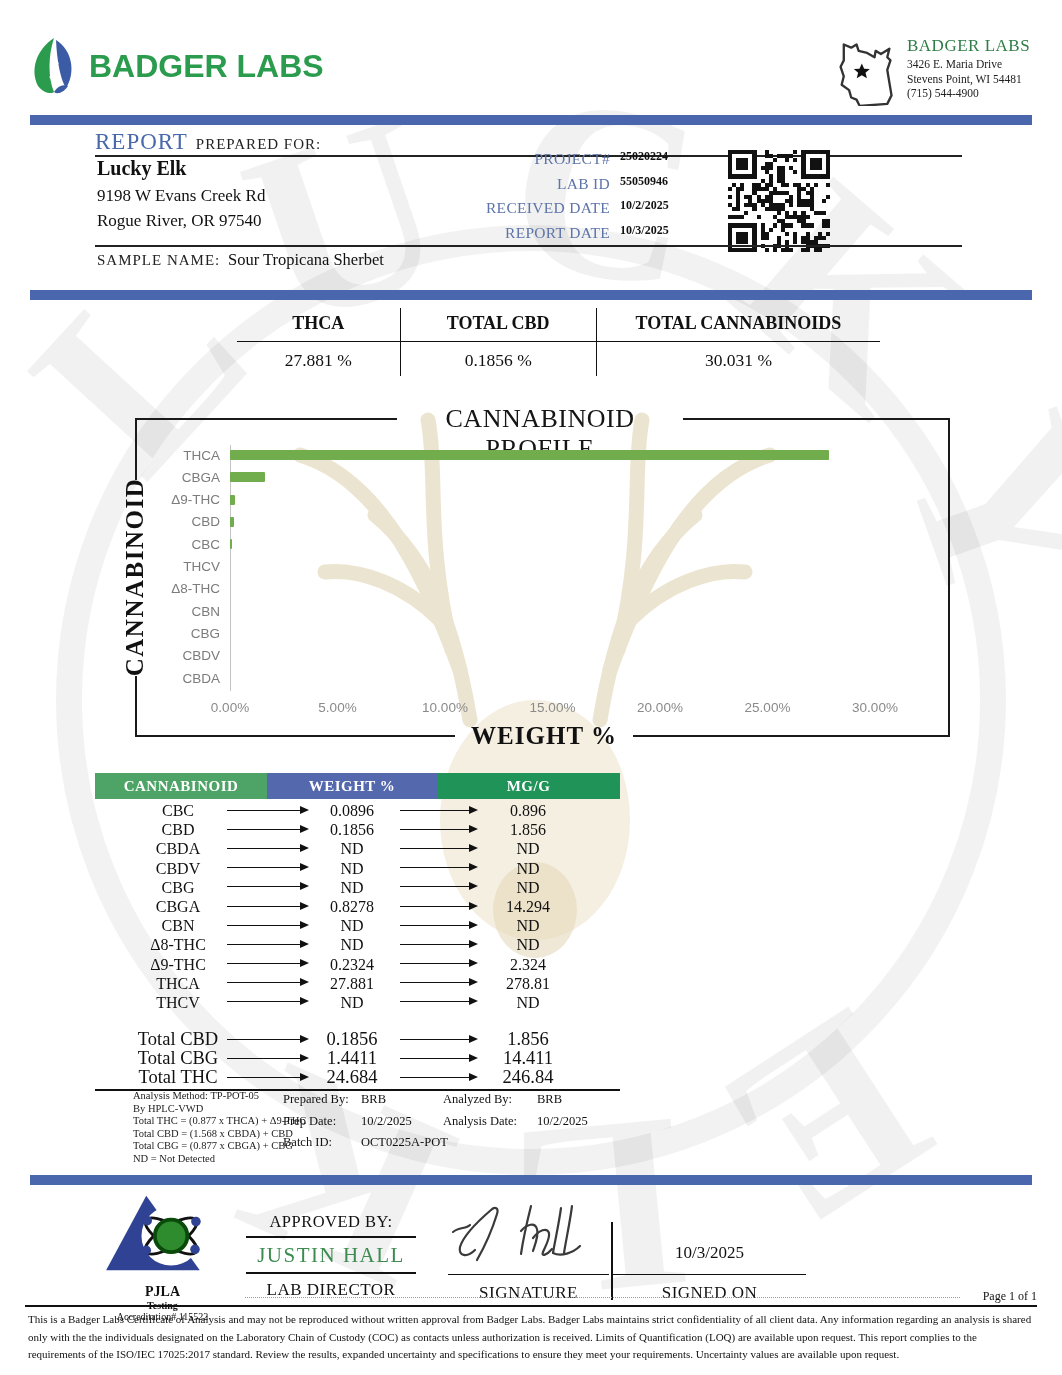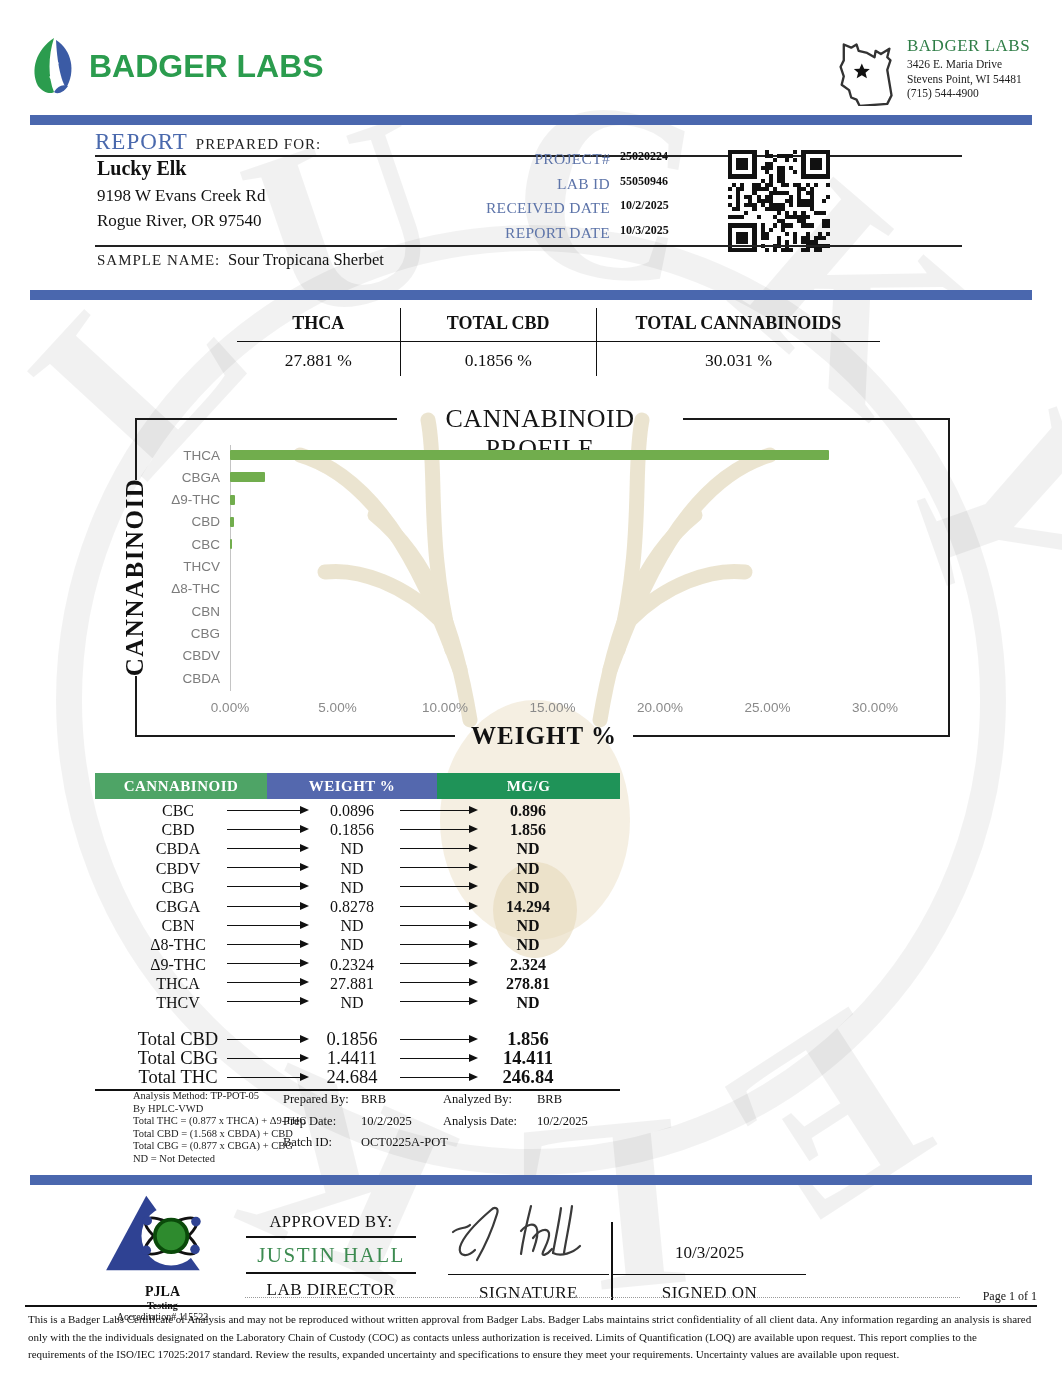--- a/index.html
+++ b/index.html
@@ -62,21 +62,21 @@
   
   .rt-head{position:absolute;left:95px;top:773px;width:525px;display:flex;height:26px;}
   .rt-head .hc{color:#fff;font-weight:bold;font-size:15px;letter-spacing:.5px;text-align:center;line-height:26px;}
   .rt-head .h1{width:172px;background:#4EA466;}
   .rt-head .h2{width:170px;background:#5468AE;}
   .rt-head .h3{width:183px;background:#1F9358;}
   .rt-body{position:absolute;left:95px;top:801px;width:525px;}
   .t-row{position:relative;height:19.2px;font-size:16px;line-height:19.2px;}
   .rl{position:absolute;left:0;width:166px;text-align:center;}
   .rv{position:absolute;width:96px;text-align:center;}
-  .v1{left:209px;} .v2{left:385px;font-weight:bold;}
+  .v1{left:209px;} .v2{left:385px;}
   .ra{position:absolute;top:50%;height:0;}
   .a1{left:132px;width:82px;} .a2{left:305px;width:78px;}
   .ra::before{content:"";position:absolute;left:0;right:8px;top:-1px;border-top:1.8px solid #111;}
   .ra::after{content:"";position:absolute;right:0;top:-5px;border-left:9px solid #111;
      border-top:4.5px solid transparent;border-bottom:4.5px solid transparent;}
   .rt-totals{position:absolute;left:95px;top:1030px;width:525px;border-bottom:2px solid #111;padding-bottom:1px;}
   .rt-totals .t-row{font-size:18.5px;}
   
   .fn-left{position:absolute;left:97px;top:1090px;font-size:10.5px;line-height:12.5px;color:#222;margin-left:36px;}
   .fn-mid{position:absolute;left:283px;top:1092px;font-size:12.5px;}

